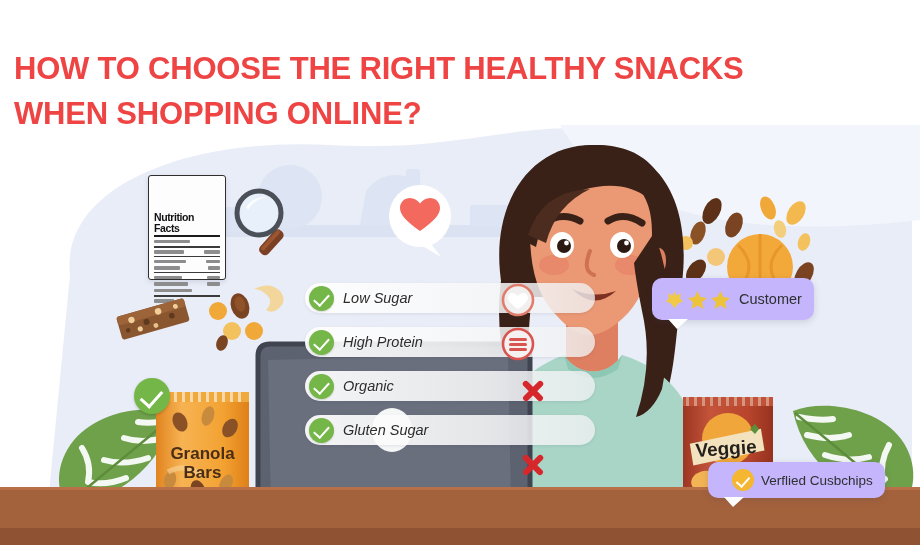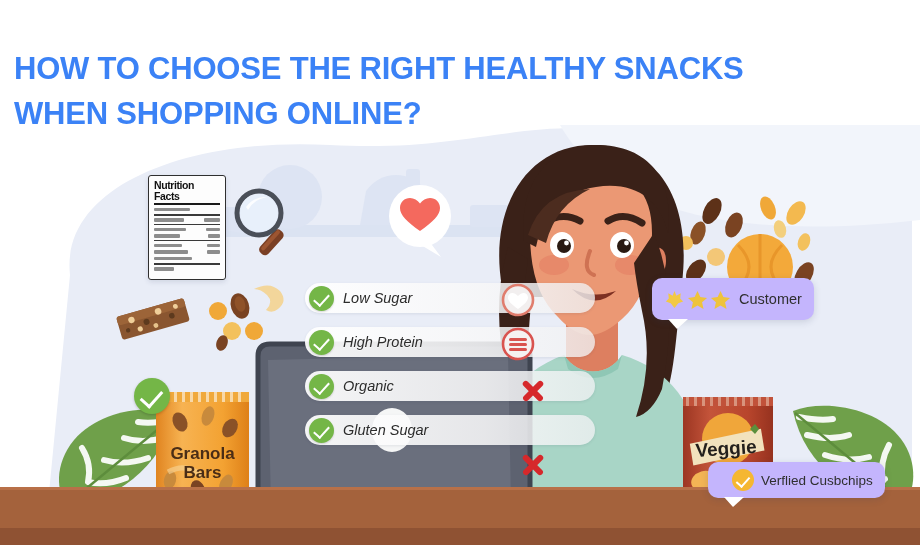--- a/index.html
+++ b/index.html
@@ -10,21 +10,21 @@
     position:relative;
   }
   #stage { position:absolute; inset:0; width:920px; height:545px; overflow:hidden; background:#ffffff; }
 
   
   #title-block {
     position:absolute; left:14px; top:46px; width:820px; z-index:40;
   }
   .title-line {
     font-size:31px; font-weight:bold; letter-spacing:-0.2px;
-    color:#3b82f6; line-height:45px; white-space:nowrap;
+    color:#ef4444; line-height:45px; white-space:nowrap;
   }
 
   
   #scene { position:absolute; left:0; top:125px; width:920px; height:420px; }
 
   
   #bg-blob { position:absolute; left:0; top:0; width:920px; height:420px; }
 
   
   #shelf { position:absolute; left:170px; top:28px; width:420px; height:115px; }
@@ -40,21 +40,21 @@
   #leaf-right { right:0px; bottom:38px; width:135px; height:110px; }
 
   
   #nutrition-card {
     position:absolute; left:148px; top:50px; width:78px; height:105px;
     background:#fdfdfd; border:1.6px solid #2f2f2f; border-radius:3px;
     padding:4px 5px; box-shadow:0 2px 5px rgba(40,55,90,.13);
   }
   #nutrition-title {
     font-size:10.5px; font-weight:bold; color:#111; letter-spacing:-0.4px;
-    line-height:11px; border-bottom:2.6px solid #1a1a1a; padding-bottom:1px;
+    line-height:11px; border-bottom:2.6px solid #1a1a1a; padding-bottom:1px;margin-top:32px;
   }
   .nf-blur { height:4px; margin-top:2.5px; display:flex; justify-content:space-between; align-items:center;}
   .nf-blur .l { background:#8d8d8d; height:3.2px; border-radius:1px; filter:blur(.35px); }
   .nf-blur .r { background:#8d8d8d; height:3.2px; border-radius:1px; width:14px; filter:blur(.35px); }
   .nf-rule { border-bottom:1px solid #3a3a3a; margin-top:2px; }
   .nf-rule.thick { border-bottom-width:2.2px; }
 
   
   #magnifier { position:absolute; left:232px; top:62px; width:72px; height:74px; }
 

